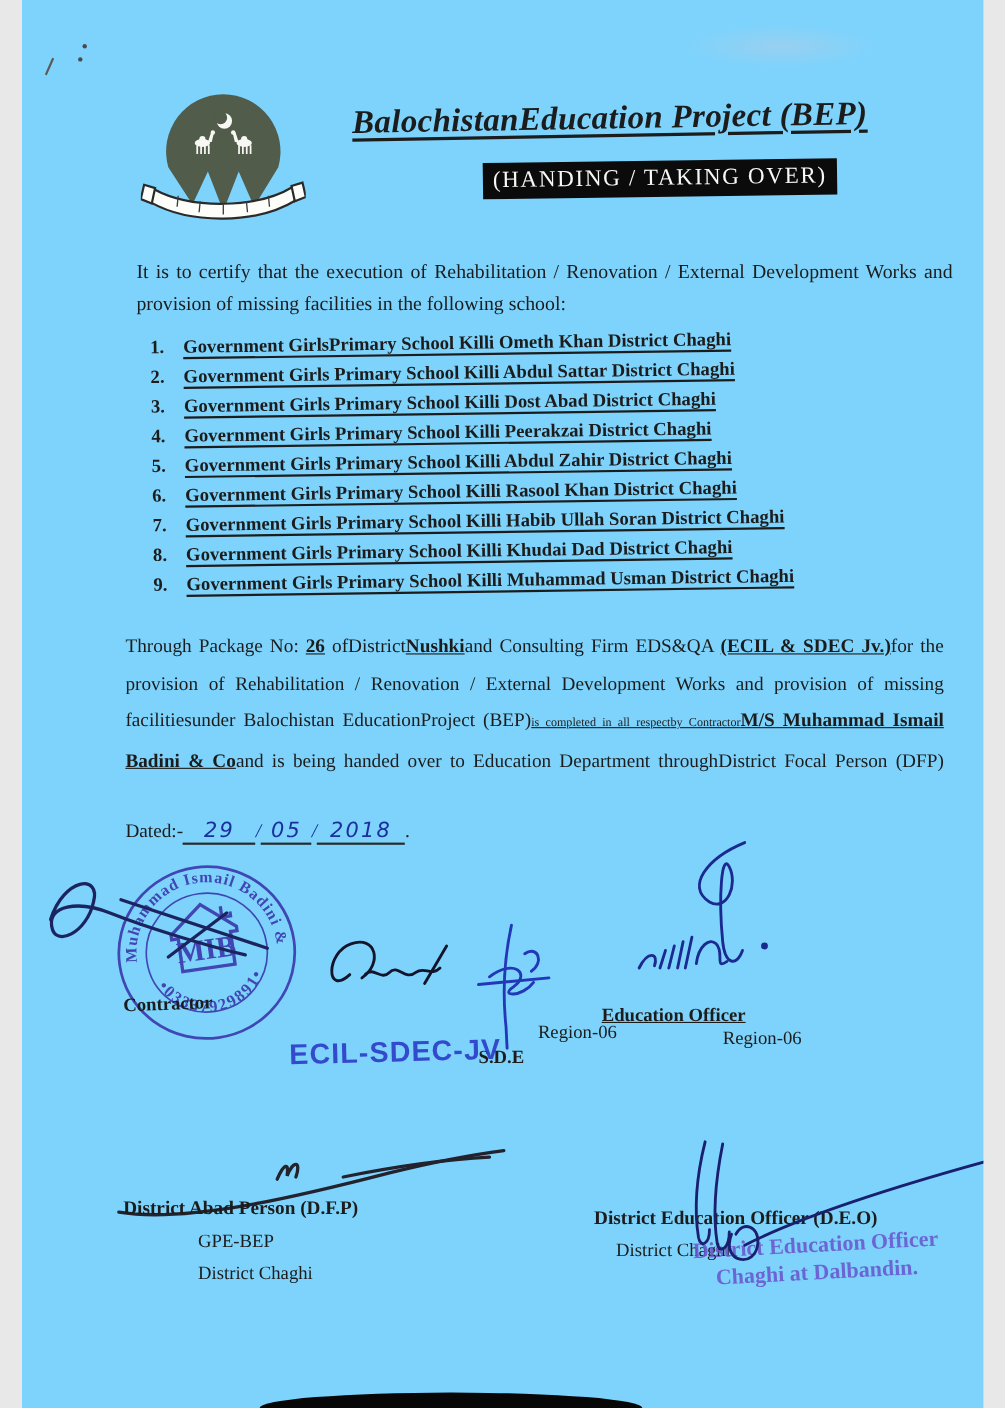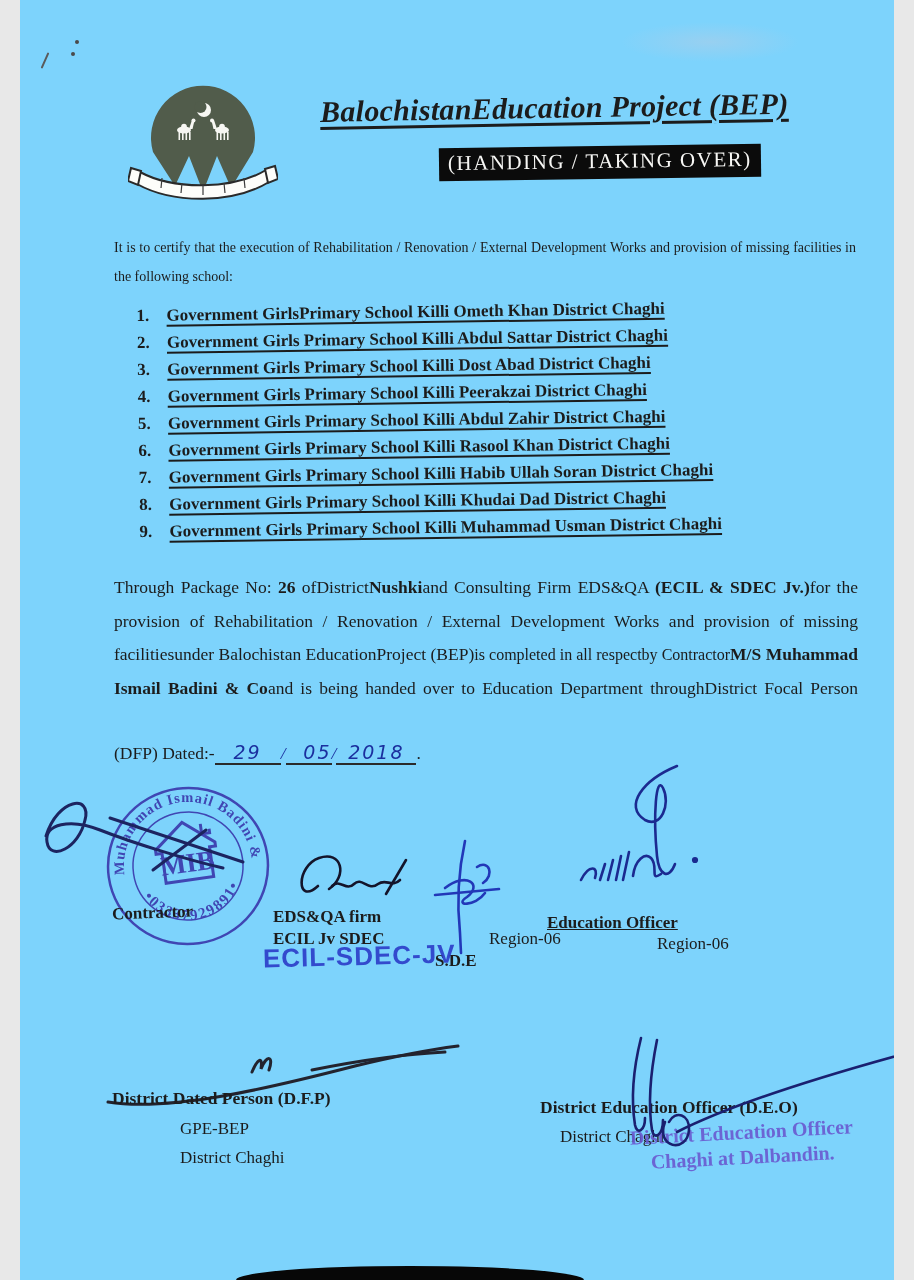--- a/index.html
+++ b/index.html
@@ -21,33 +21,33 @@
     position:absolute;left:300px;top:90px;width:560px;
     font-size:30px;font-weight:bold;font-style:italic;
     text-decoration:underline;text-decoration-thickness:2.5px;text-underline-offset:5px;
     transform:rotate(-1deg);letter-spacing:.3px;white-space:nowrap;
   }
   .banner{
     position:absolute;left:419px;top:146px;background:#0b0b0b;color:#f7f7f5;
     font-size:21px;padding:3px 9px 5px;letter-spacing:1.5px;transform:rotate(-.8deg);white-space:nowrap;
   }
 
-  .intro{position:absolute;left:94px;top:233px;width:742px;font-size:14px;line-height:29px;text-align:justify;}
+  .intro{position:absolute;left:104px;top:233px;width:742px;font-size:18px;line-height:29px;text-align:justify;}
 
   .schools{position:absolute;left:118px;top:302px;transform:rotate(-.8deg);}
   .school-row{font-size:17px;font-weight:bold;margin-bottom:7px;white-space:nowrap;}
   .school-num{display:inline-block;width:30px;}
   .school-name{text-decoration:underline;text-decoration-thickness:2px;text-underline-offset:4px;}
 
   .body2{position:absolute;left:94px;top:571px;width:744px;font-size:17.5px;line-height:33.5px;text-align:justify;}
-  .b{font-weight:bold;}
-  .sm{font-size:16px;}
+  .b{font-weight:bold;text-decoration:underline;}
+  .sm{font-size:11px;text-decoration:underline;}
   .hw{font-family:"DejaVu Sans",sans-serif;color:#1b2f9e;font-size:19px;font-style:italic;letter-spacing:2px;}
   .dfield{display:inline-block;border-bottom:2px solid #2a2a2a;text-align:center;line-height:22px;margin-top:36px;}
-  .fd{width:66px;} .fm{width:46px;text-align:right;} .fy{width:80px;font-style:italic;}
+  .fd{width:66px;} .fm{width:46px;} .fy{width:80px;font-style:italic;}
   .hw-slash{color:#1b2f9e;font-style:italic;}
 
   .heading{position:absolute;font-size:17.5px;font-weight:bold;white-space:nowrap;}
   .h1{left:120px;top:738px;}
   .h2{left:108px;top:948px;}
   .hnum{display:inline-block;margin-right:13px;}
   .htext{text-decoration:underline;text-decoration-thickness:2px;text-underline-offset:4px;}
 
   
   .lbl{position:absolute;font-size:17px;font-weight:bold;white-space:nowrap;}
@@ -203,41 +203,37 @@
     <g fill="none" stroke="#1b2a90" stroke-width="2.6" stroke-linecap="round">
       <path d="M112,6 C78,20 58,46 80,60 C96,69 106,44 98,28 C91,14 88,55 92,96 C94,116 104,120 110,104"></path>
       <path d="M16,120 C24,104 34,106 30,118"></path>
       <path d="M40,104 L35,120 M48,100 L43,120 M56,96 L51,120 M64,92 L58,120"></path>
       <path d="M68,116 C70,100 80,92 86,98 C94,106 84,122 96,114"></path>
       <circle cx="130" cy="100" r="1.8" fill="#1b2a90"></circle>
     </g>
   </svg>
 
   <div class="lbl lbl-contractor">Contractor</div>
-  <div class="lbl lbl-edsqa">
-    <div>EDS&amp;QA firm</div>
-    <div>ECIL Jv SDEC</div>
-  </div>
   <div class="lbl lbl-sde">S.D.E</div>
   <div class="plain region1">Region-06</div>
   <div class="lbl lbl-eo">Education Officer</div>
   <div class="plain region2">Region-06</div>
 
 
   <div class="ecil-stamp">ECIL-SDEC-JV</div>
 
   <svg class="sig sig-dfp" width="370" height="75" viewBox="0 0 370 75">
     <g fill="none" stroke="#23232e" stroke-width="3" stroke-linecap="round">
       <path d="M8,62 C70,72 170,48 255,26 C300,15 335,9 358,6"></path>
       <path d="M152,32 c6,-14 11,-16 9,-3 c6,-15 13,-13 8,1"></path>
       <path d="M212,30 C262,20 305,14 345,12"></path>
     </g>
   </svg>
 
-  <div class="lbl dfp-label">District Dated Person (D.F.P)</div>
+  <div class="lbl dfp-label">District Abad Person (D.F.P)</div>
   <div class="plain gpe">GPE-BEP</div>
   <div class="plain district1">District Chaghi</div>
 
   <div class="lbl deo-label">District Education Officer (D.E.O)</div>
   <div class="plain district2">District Chaghi</div>
   <div class="deo-stamp">
     <div>District Education Officer</div>
     <div>Chaghi at Dalbandin.</div>
   </div>
 

